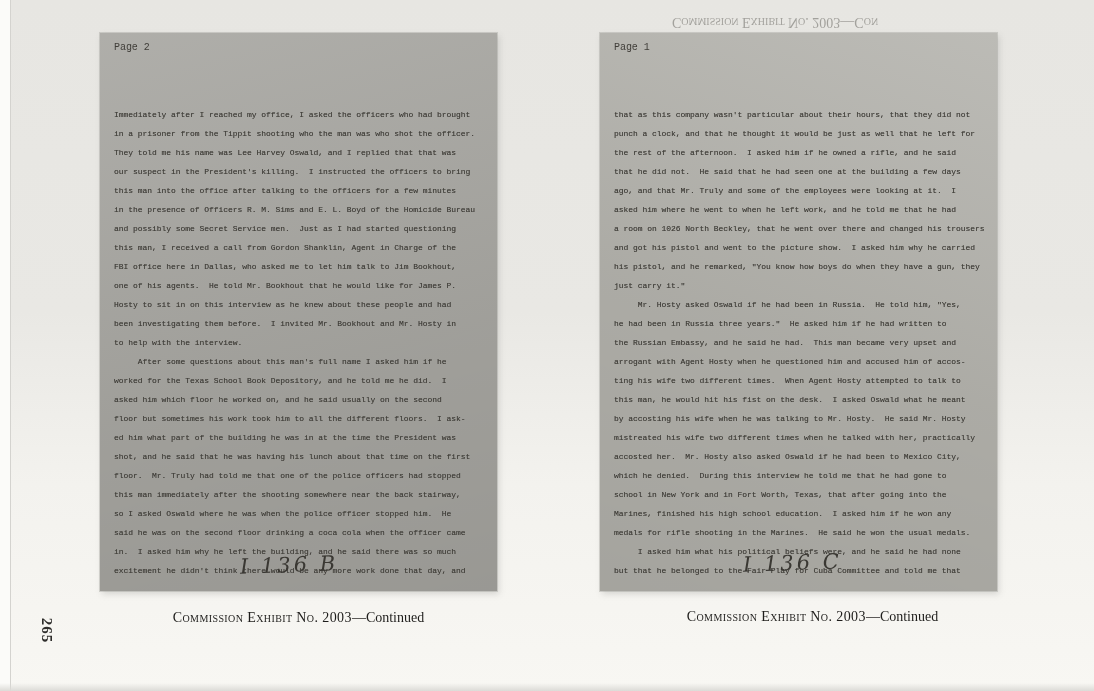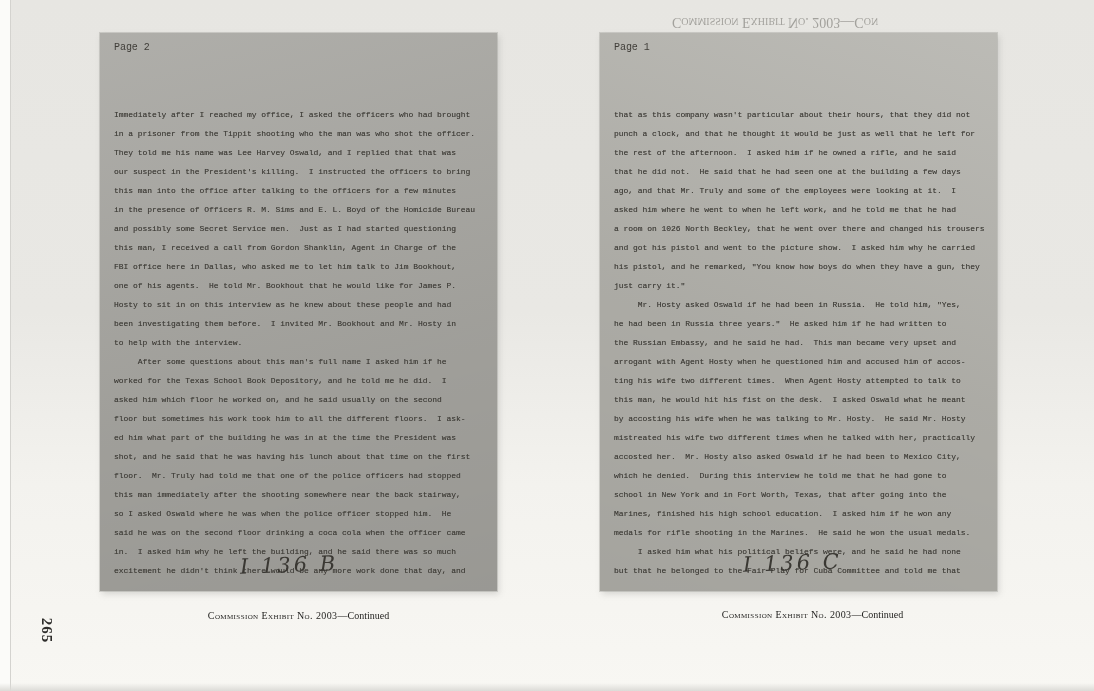--- a/index.html
+++ b/index.html
@@ -96,21 +96,21 @@
   .bleed.right-bleed {
     left: 672px; top: 14px;
     color: rgba(105, 104, 99, 0.55);
   }
   
   .caption {
     position: absolute;
     width: 397px;
     text-align: center;
     font-family: "Liberation Serif", serif;
-    font-size: 10px;
+    font-size: 14px;
     color: #1e1d1b;
     white-space: nowrap;
   }
   .caption .sc { font-variant: small-caps; letter-spacing: 0.4px; }
   .caption.left-cap { left: 100px; top: 610px; }
   .caption.right-cap { left: 614px; top: 609px; }
   
   .page-number {
     position: absolute;
     left: 34px; top: 622px;

